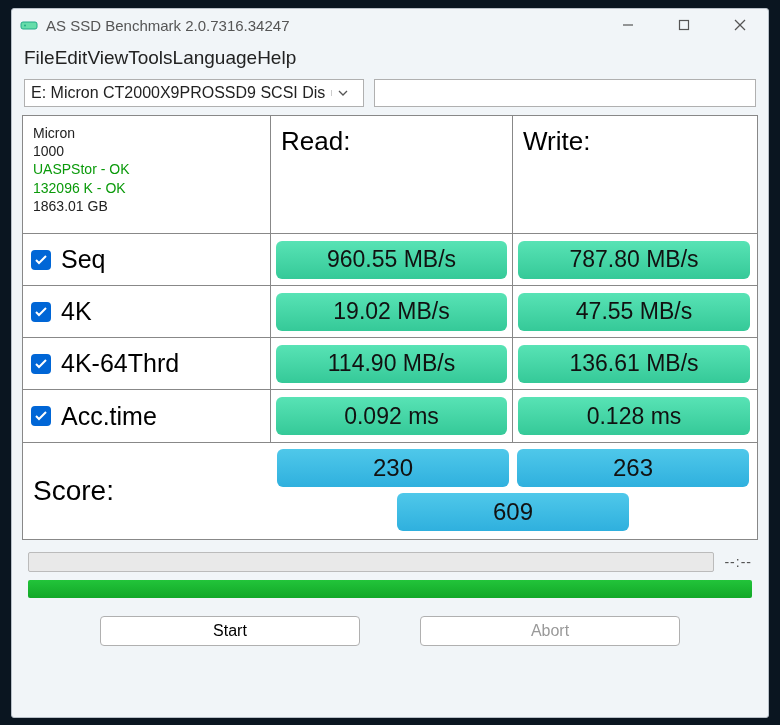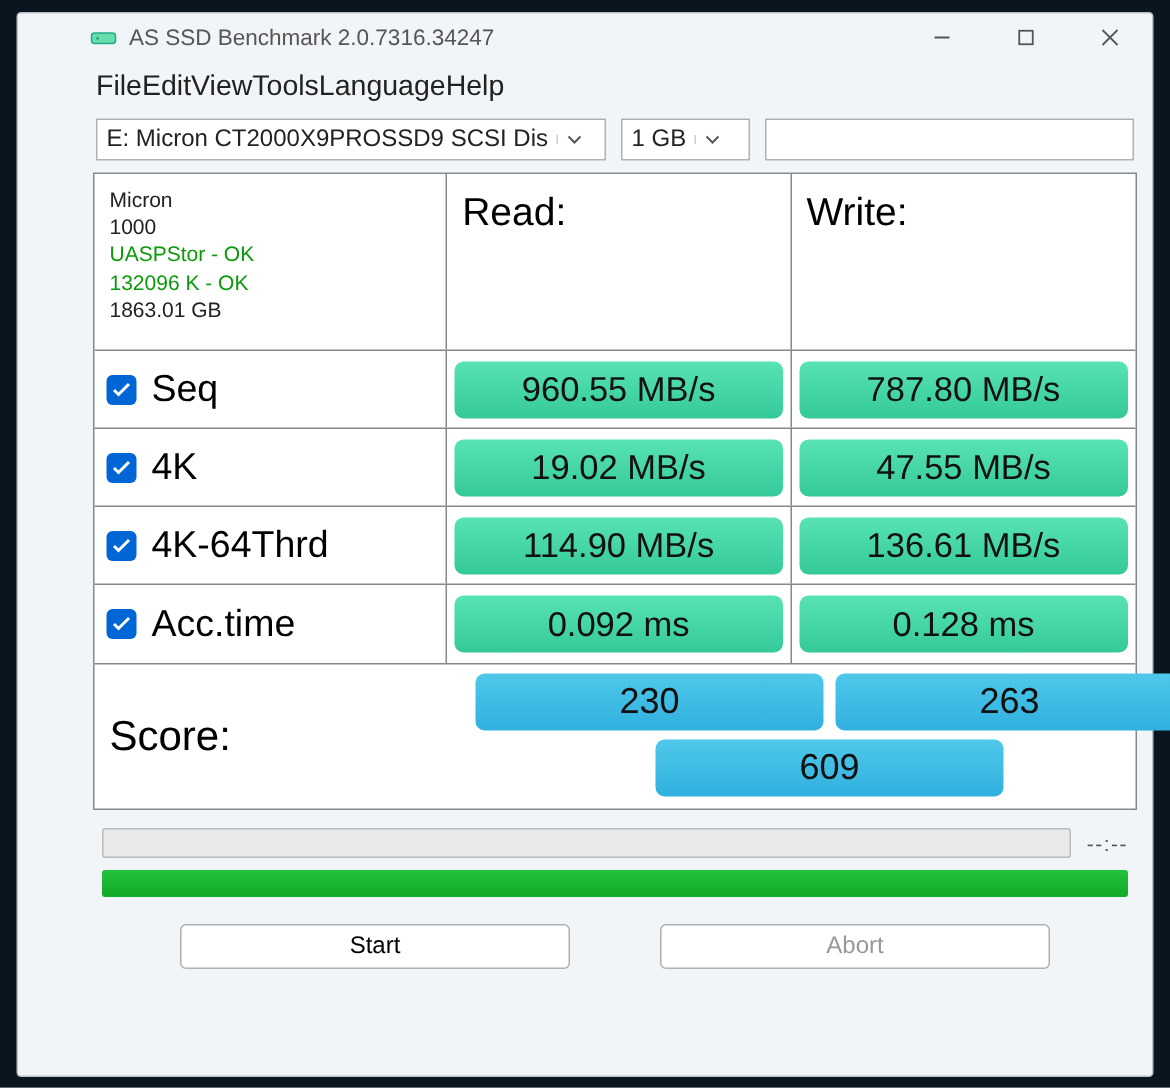--- a/index.html
+++ b/index.html
@@ -20,21 +20,20 @@
     position: absolute;
     left: 11px;
     top: 8px;
     width: 758px;
     height: 710px;
     background: #f1f5f8;
     border: 1px solid #b8c0c8;
     border-radius: 3px;
     display: flex;
     flex-direction: column;
-    padding-left: 40px;
   }
   
   .titlebar {
     height: 32px;
     display: flex;
     align-items: center;
     padding-left: 8px;
     font-size: 15px;
     color: #555;
   }
@@ -251,28 +250,20 @@
 
   <div class="toolbar">
     <div class="combo" id="disk-combo">
       <span class="cval">E: Micron CT2000X9PROSSD9 SCSI Dis</span>
       <span class="carrow">
         <svg width="10" height="6">
             <polyline points="1,1 5,5 9,1" fill="none" stroke="#555" stroke-width="1.3"></polyline>
           </svg>
       </span>
     </div>
-    <div class="combo" id="size-combo">
-      <span class="cval">1 GB</span>
-      <span class="carrow">
-        <svg width="10" height="6">
-            <polyline points="1,1 5,5 9,1" fill="none" stroke="#555" stroke-width="1.3"></polyline>
-          </svg>
-      </span>
-    </div>
     <div class="spacer-input"></div>
   </div>
 
   <div class="results">
 
     <div class="row" style="height:118px">
       <div class="cell-label info-block">
         <div>Micron</div>
         <div>1000</div>
         <div class="ok">UASPStor - OK</div>

